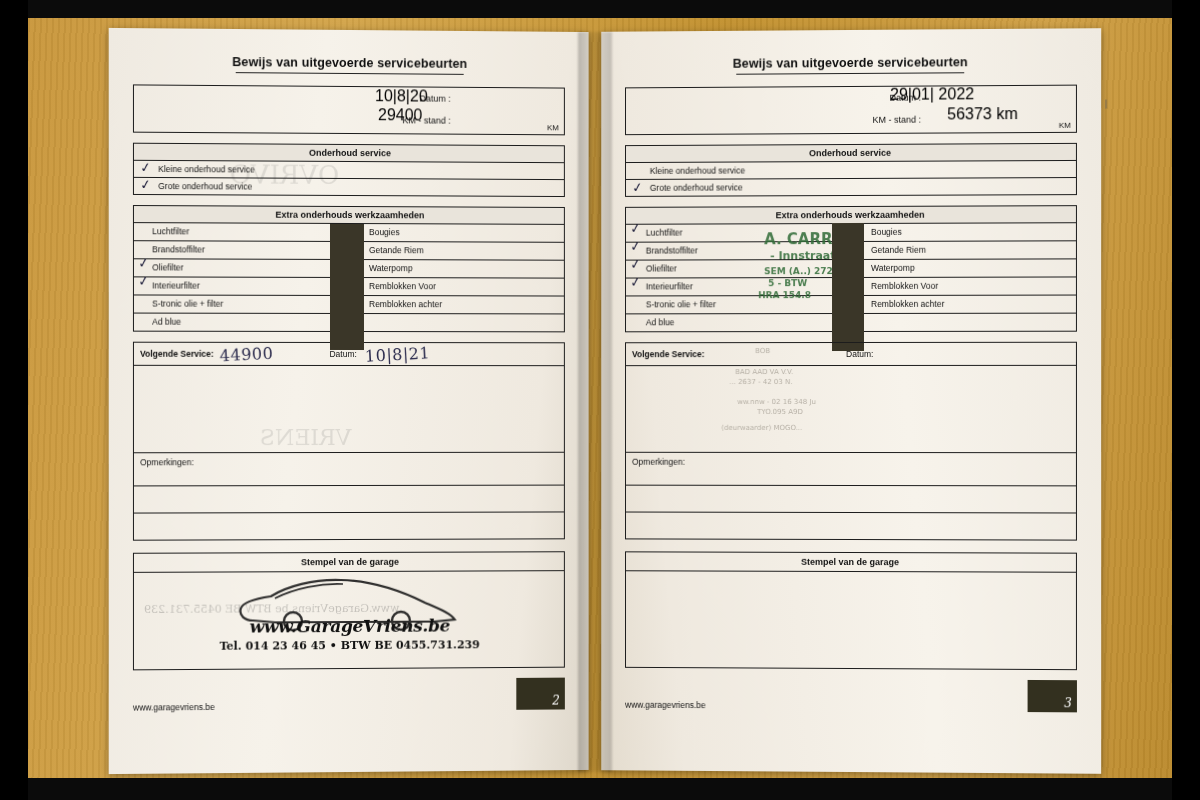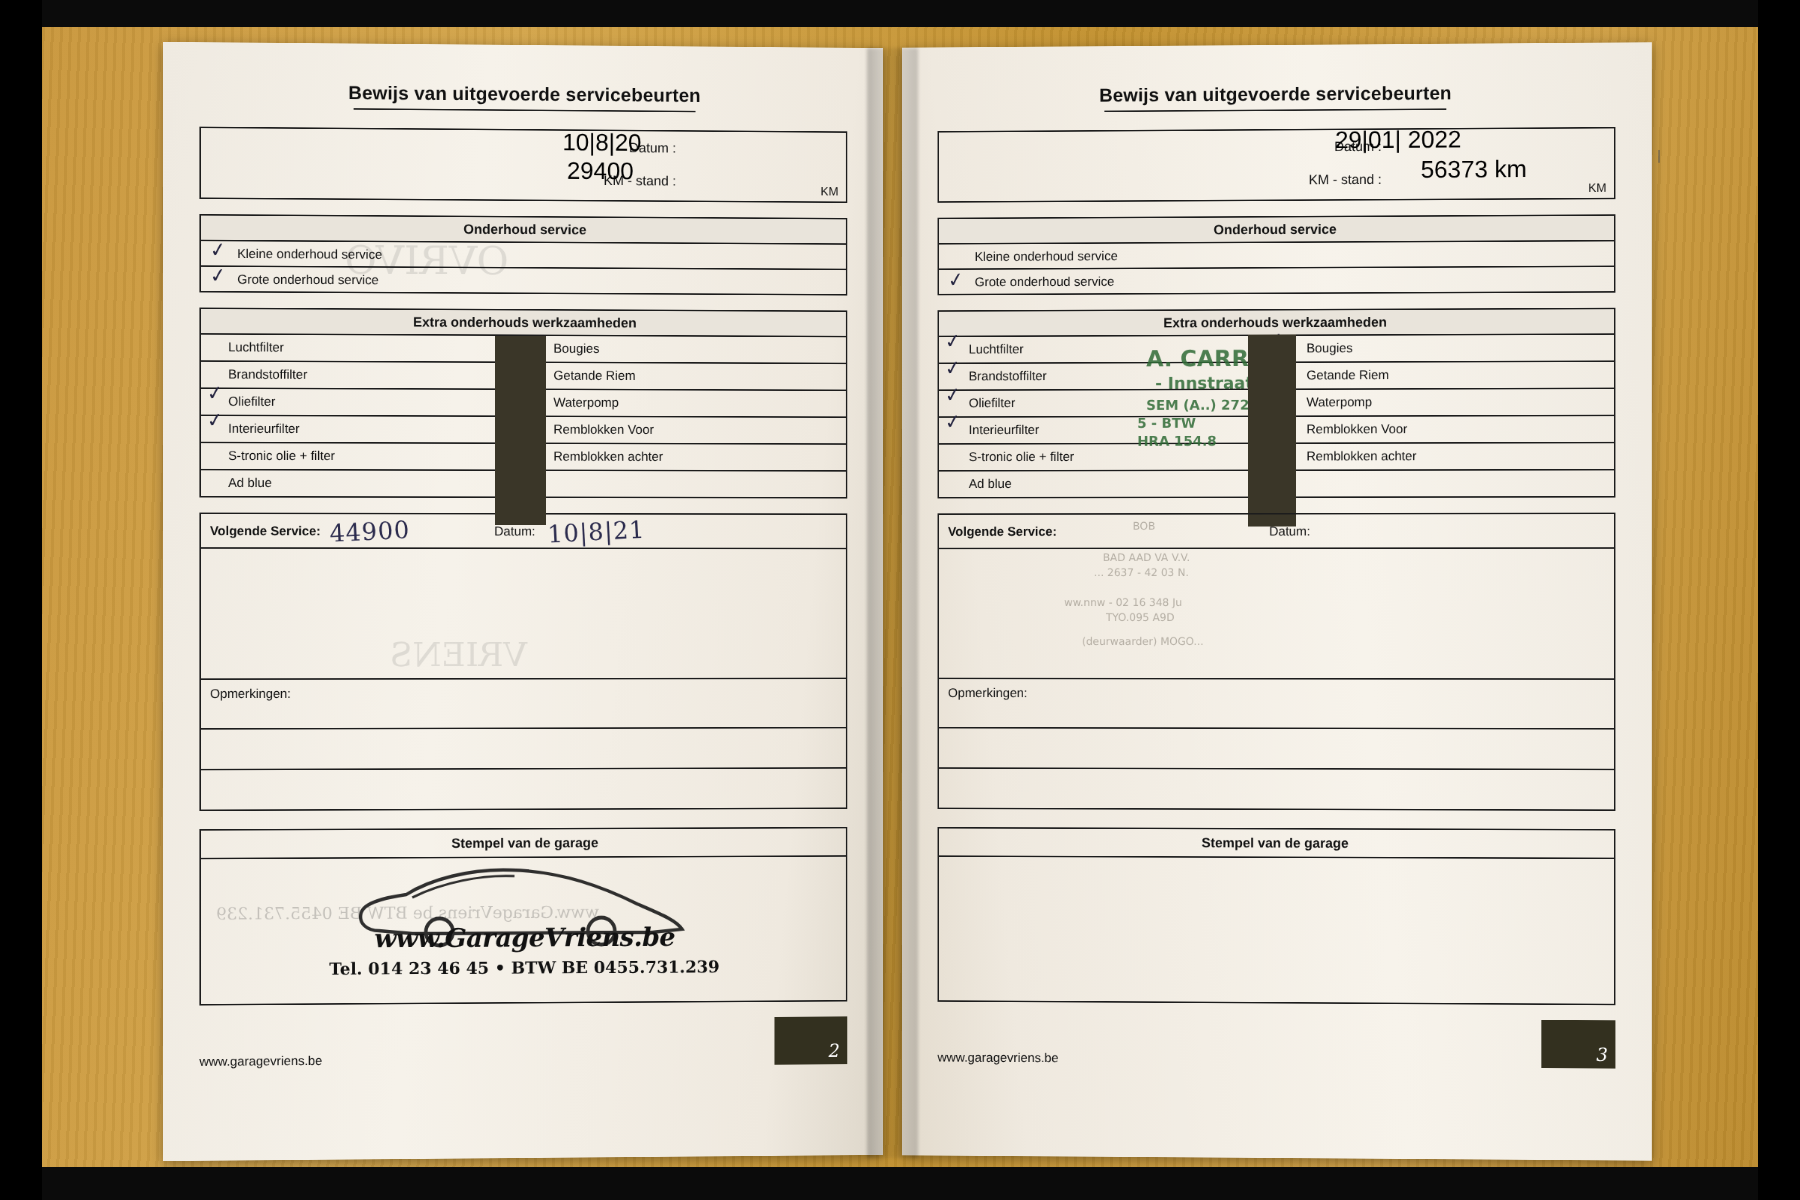--- a/index.html
+++ b/index.html
@@ -311,40 +311,40 @@
           <div class="cell right">
             <span style="margin-left:14px;">Remblokken achter</span>
           </div>
           <div class="cell right">&nbsp;</div>
         </div>
       </div>
 
       <div class="greenstamp" style="left:140px;top:6px;font-size:15px;">A. CARROS</div>
       <div class="greenstamp" style="left:146px;top:25px;font-size:11px;">- Innstraat</div>
       <div class="greenstamp" style="left:140px;top:42px;font-size:9px;">SEM (A..) 2721</div>
-      <div class="greenstamp" style="left:134px;top:54px;font-size:9px;">5 - BTW</div>
+      <div class="greenstamp" style="left:144px;top:54px;font-size:9px;">5 - BTW</div>
       <div class="greenstamp" style="left:134px;top:66px;font-size:9px;">HRA 154.8</div>
 
       <div class="redact" style="left:208px;top:-1px;width:32px;height:128px;"></div>
     </div>
 
     <div class="nextline" style="margin-top:10px;border-top:1px solid #1c1c1c;position:relative;">
       <span class="t">Volgende Service:</span>
       <span class="hand" style="margin-left:6px;"></span>
       <span class="t" style="margin-left:130px;font-weight:normal;">Datum:</span>
       <span class="hand" style="margin-left:8px;"></span>
       <span class="faint" style="left:130px;top:4px;">BOB</span>
     </div>
 
     <div class="blank" style="height:86px;position:relative;text-decoration:underline;">
       <span class="faint" style="left:110px;top:2px;">BAD AAD VA V.V.</span>
       <span class="faint" style="left:104px;top:12px;">... 2637 - 42 03 N.</span>
       <span class="faint" style="left:96px;top:22px;margin-top:36px;">(deurwaarder) MOGO...</span>
-      <span class="faint" style="left:84px;top:32px;">ww.nnw - 02 16 348 Ju</span>
-      <span class="faint" style="left:112px;top:42px;">TYO.095 A9D</span>
+      <span class="faint" style="left:112px;top:32px;">ww.nnw - 02 16 348 Ju</span>
+      <span class="faint" style="left:132px;top:42px;">TYO.095 A9D</span>
     </div>
     <div class="blank opm" style="height:24px;">
       <span>Opmerkingen:</span>
     </div>
     <div class="blank" style="height:26px;"></div>
     <div class="blank" style="height:26px;"></div>
 
     <div class="stamp-title" style="margin-top:12px;">Stempel van de garage</div>
     <div class="stamp-area"></div>
 

